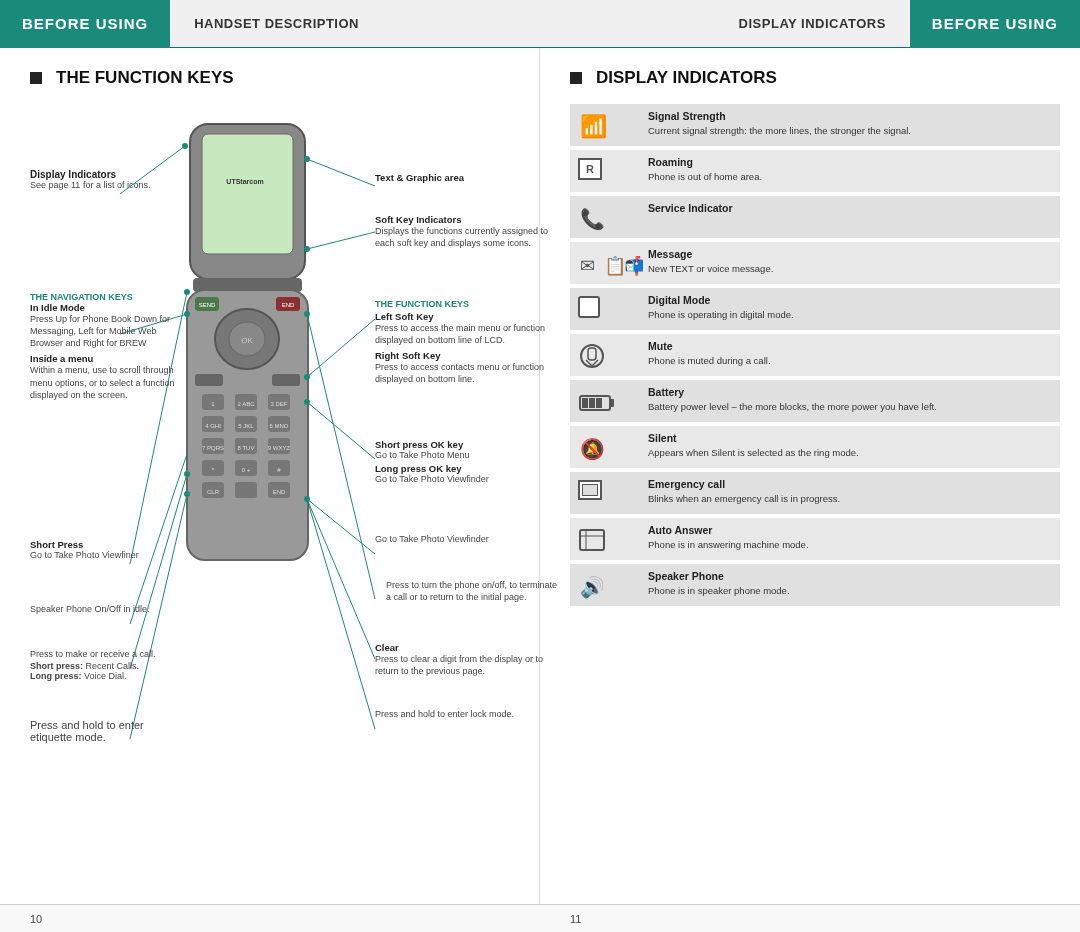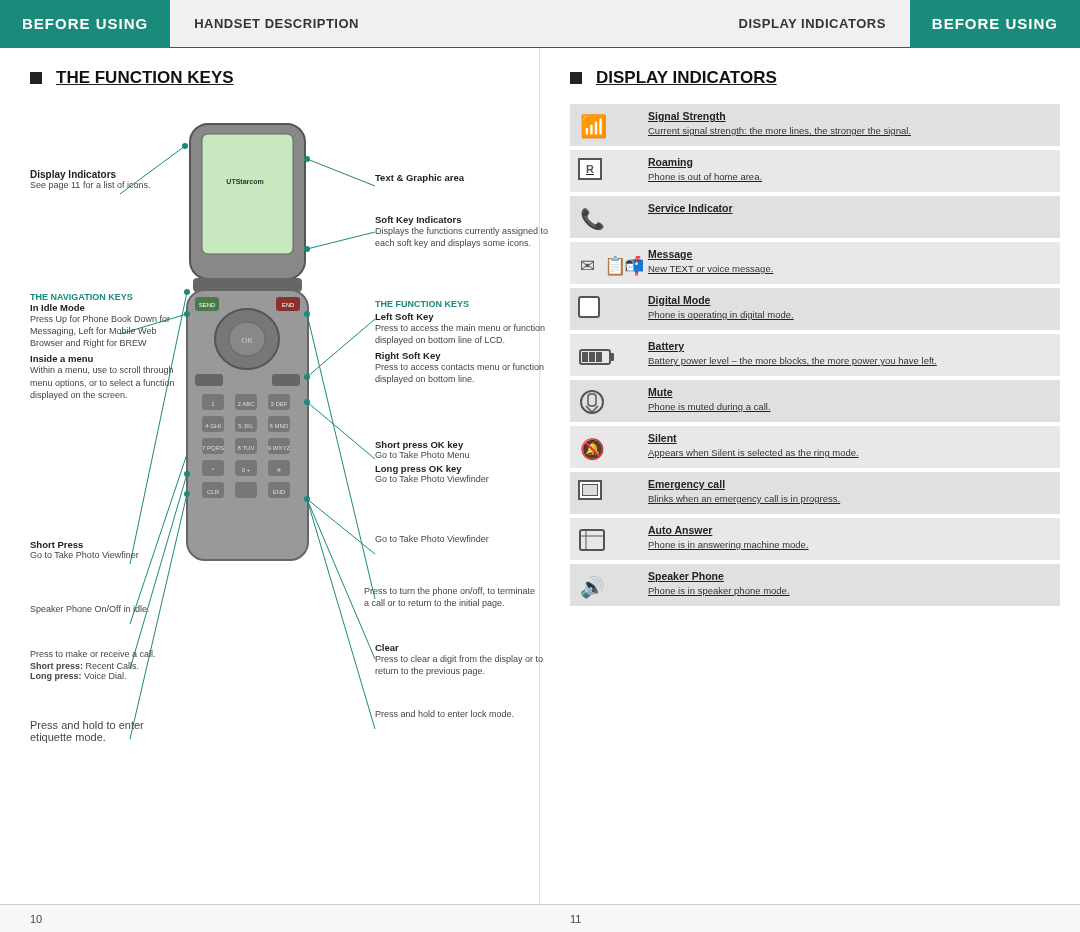--- a/index.html
+++ b/index.html
@@ -82,21 +82,20 @@
       letter-spacing: 1px;
       height: 48px;
       display: flex;
       align-items: center;
     }
 
     
     .main-content {
       display: flex;
       flex: 1;
-      text-decoration: underline;
     }
 
     
     .left-panel {
       width: 540px;
       padding: 20px 20px 10px 30px;
       border-right: 1px solid #ddd;
     }
 
     .section-title {
@@ -368,21 +367,21 @@
           <div style="font-weight:bold;font-size:9.5px;">Short press OK key</div>
           <div style="font-size:9px;color:#444;">Go to Take Photo Menu</div>
           <div style="font-weight:bold;font-size:9.5px;margin-top:3px;">Long press OK key</div>
           <div style="font-size:9px;color:#444;">Go to Take Photo Viewfinder</div>
         </div>
 
         <div style="position:absolute;top:430px;left:345px;width:175px;">
           <div style="font-size:9px;color:#444;">Go to Take Photo Viewfinder</div>
         </div>
 
-        <div style="position:absolute;top:475px;left:334px;width:175px;margin-top:6px;">
+        <div style="position:absolute;top:475px;left:356px;width:175px;">
           <div style="font-size:9px;color:#444;line-height:1.35;">Press to turn the phone on/off, to terminate a call or to return to the initial page.</div>
         </div>
 
         <div style="position:absolute;top:538px;left:345px;width:175px;">
           <div style="font-weight:bold;font-size:9.5px;">Clear</div>
           <div style="font-size:9px;color:#444;line-height:1.35;">Press to clear a digit from the display or to return to the previous page.</div>
         </div>
 
         <div style="position:absolute;top:605px;left:345px;width:175px;">
           <div style="font-size:9px;color:#444;">Press and hold to enter lock mode.</div>
@@ -446,20 +445,35 @@
           </div>
         </div>
 
         <div class="indicator-row">
           <div class="indicator-icon-area">
             <div style="width:22px;height:22px;border:2px solid #555;border-radius:3px;background:white;"></div>
           </div>
           <div class="indicator-text">
             <div class="ind-title">Digital Mode</div>
             <div class="ind-desc">Phone is operating in digital mode.</div>
+          </div>
+        </div>
+
+        <div class="indicator-row">
+          <div class="indicator-icon-area">
+            <svg width="28" height="28">
+              <circle cx="14" cy="14" r="11" fill="none" stroke="#555" stroke-width="2"></circle>
+              <rect x="10" y="6" width="8" height="12" rx="3" fill="none" stroke="#555" stroke-width="1.5"></rect>
+              <line x1="8" y1="18" x2="14" y2="24" stroke="#555" stroke-width="1.5"></line>
+              <line x1="20" y1="18" x2="14" y2="24" stroke="#555" stroke-width="1.5"></line>
+            </svg>
+          </div>
+          <div class="indicator-text">
+            <div class="ind-title">Mute</div>
+            <div class="ind-desc">Phone is muted during a call.</div>
           </div>
         </div>
 
         <div class="indicator-row">
           <div class="indicator-icon-area">
             <svg width="40" height="28">
               <rect x="2" y="8" width="30" height="14" rx="2" fill="none" stroke="#555" stroke-width="2"></rect>
               <rect x="32" y="11" width="4" height="8" rx="1" fill="#555"></rect>
               <rect x="4" y="10" width="6" height="10" fill="#555"></rect>
               <rect x="11" y="10" width="6" height="10" fill="#555"></rect>
@@ -467,35 +481,20 @@
             </svg>
           </div>
           <div class="indicator-text">
             <div class="ind-title">Battery</div>
             <div class="ind-desc">Battery power level – the more blocks, the more power you have left.</div>
           </div>
         </div>
 
         <div class="indicator-row">
           <div class="indicator-icon-area">
-            <svg width="28" height="28">
-              <circle cx="14" cy="14" r="11" fill="none" stroke="#555" stroke-width="2"></circle>
-              <rect x="10" y="6" width="8" height="12" rx="3" fill="none" stroke="#555" stroke-width="1.5"></rect>
-              <line x1="8" y1="18" x2="14" y2="24" stroke="#555" stroke-width="1.5"></line>
-              <line x1="20" y1="18" x2="14" y2="24" stroke="#555" stroke-width="1.5"></line>
-            </svg>
-          </div>
-          <div class="indicator-text">
-            <div class="ind-title">Mute</div>
-            <div class="ind-desc">Phone is muted during a call.</div>
-          </div>
-        </div>
-
-        <div class="indicator-row">
-          <div class="indicator-icon-area">
             <svg width="30" height="28">
               <text x="2" y="22" font-size="20" fill="#555">🔕</text>
             </svg>
           </div>
           <div class="indicator-text">
             <div class="ind-title">Silent</div>
             <div class="ind-desc">Appears when Silent is selected as the ring mode.</div>
           </div>
         </div>
 

